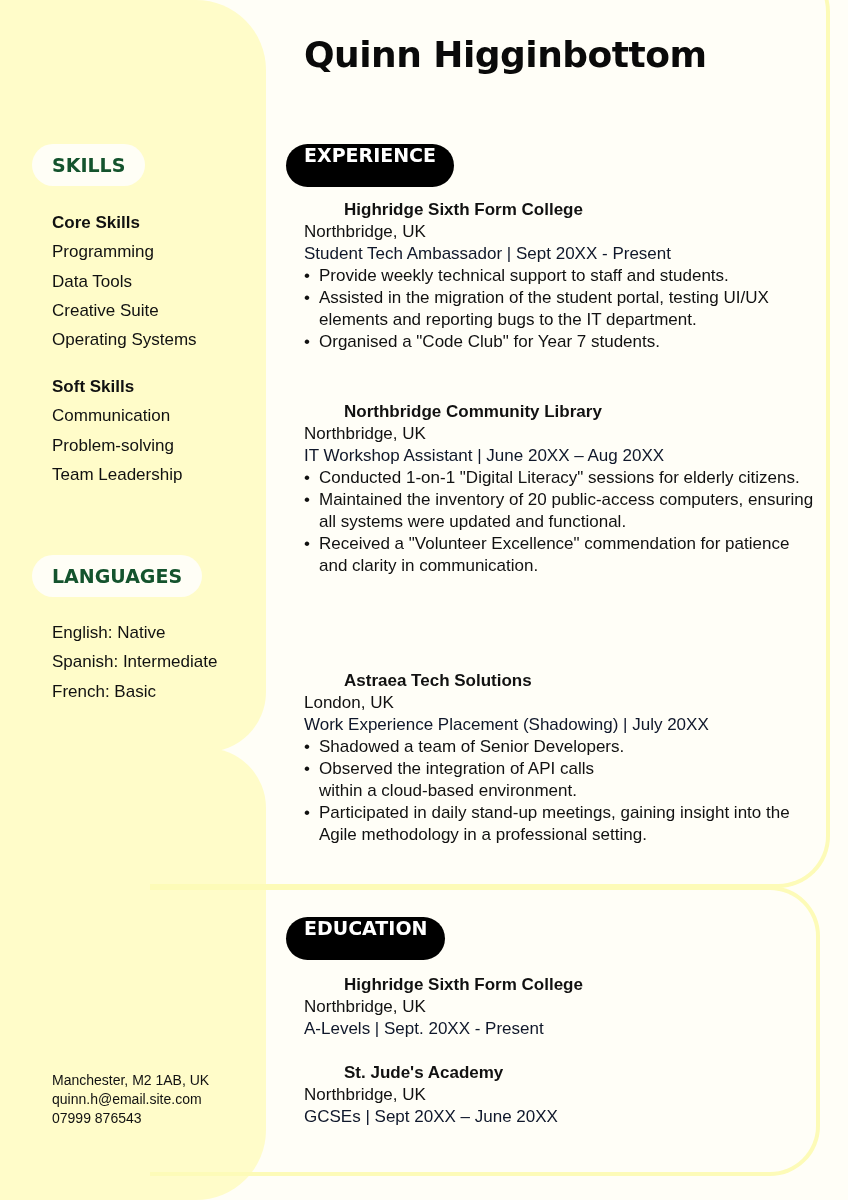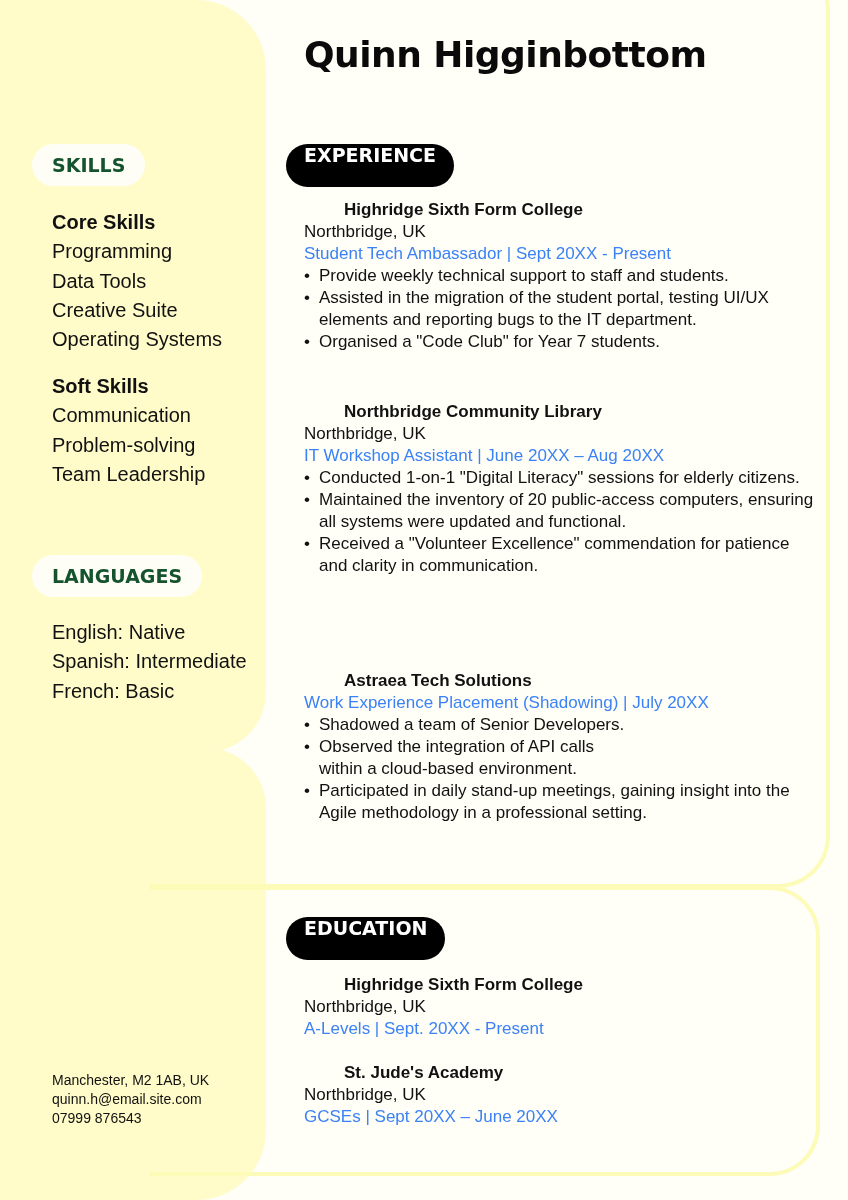--- a/index.html
+++ b/index.html
@@ -62,28 +62,28 @@
     background: #000;
     color: #fff;
     border-radius: 24px;
     height: 43px;
     padding: 0 18px;
     display: flex; align-items: flex-start;
     font-family: "DejaVu Sans", sans-serif;
     font-weight: bold; font-size: 19px;
   }
 
-  .side-list { position: absolute; left: 52px; font-size: 20px; line-height: 29.3px; }
+  .side-list { position: absolute; left: 52px; font-size: 17px; line-height: 29.3px; }
   .side-list .head { font-weight: bold; }
   .contact { position: absolute; left: 52px; top: 1071px; font-size: 14px; line-height: 19px; }
 
   .entry { position: absolute; left: 304px; width: 510px; font-size: 17px; }
   .entry .org { font-weight: bold; line-height: 22px; margin-left: 40px; }
   .entry .loc { line-height: 22px; }
-  .entry .role { line-height: 22px; color: #3b82f6; font-weight: 300; }
+  .entry .role { line-height: 22px; color: #0f172a; font-weight: 300; }
   .entry ul { list-style: none; }
   .entry li { position: relative; padding-left: 15px; line-height: 22px; }
   .entry li::before { content: "•"; position: absolute; left: 0; top: 0; }
 </style>
 </head>
 <body>
 
 <div class="side-top"></div>
 <div class="side-bottom"></div>
 <div class="card-top"></div>
@@ -147,20 +147,21 @@
   <div class="role">IT Workshop Assistant | June 20XX – Aug 20XX</div>
   <ul>
     <li>Conducted 1-on-1 "Digital Literacy" sessions for elderly citizens.</li>
     <li>Maintained the inventory of 20 public-access computers, ensuring all systems were updated and functional.</li>
     <li>Received a "Volunteer Excellence" commendation for patience and clarity in communication.</li>
   </ul>
 </div>
 
 <div class="entry" style="top:670px;">
   <div class="org">Astraea Tech Solutions</div>
+  <div class="loc">London, UK</div>
   <div class="role">Work Experience Placement (Shadowing) | July 20XX</div>
   <ul>
     <li>Shadowed a team of Senior Developers.</li>
     <li style="white-space:pre-line;">Observed the integration of API calls
 within a cloud-based environment.</li>
     <li>Participated in daily stand-up meetings, gaining insight into the Agile methodology in a professional setting.</li>
   </ul>
 </div>
 
 <div class="pill-dark" style="left:286px; top:917px;">

